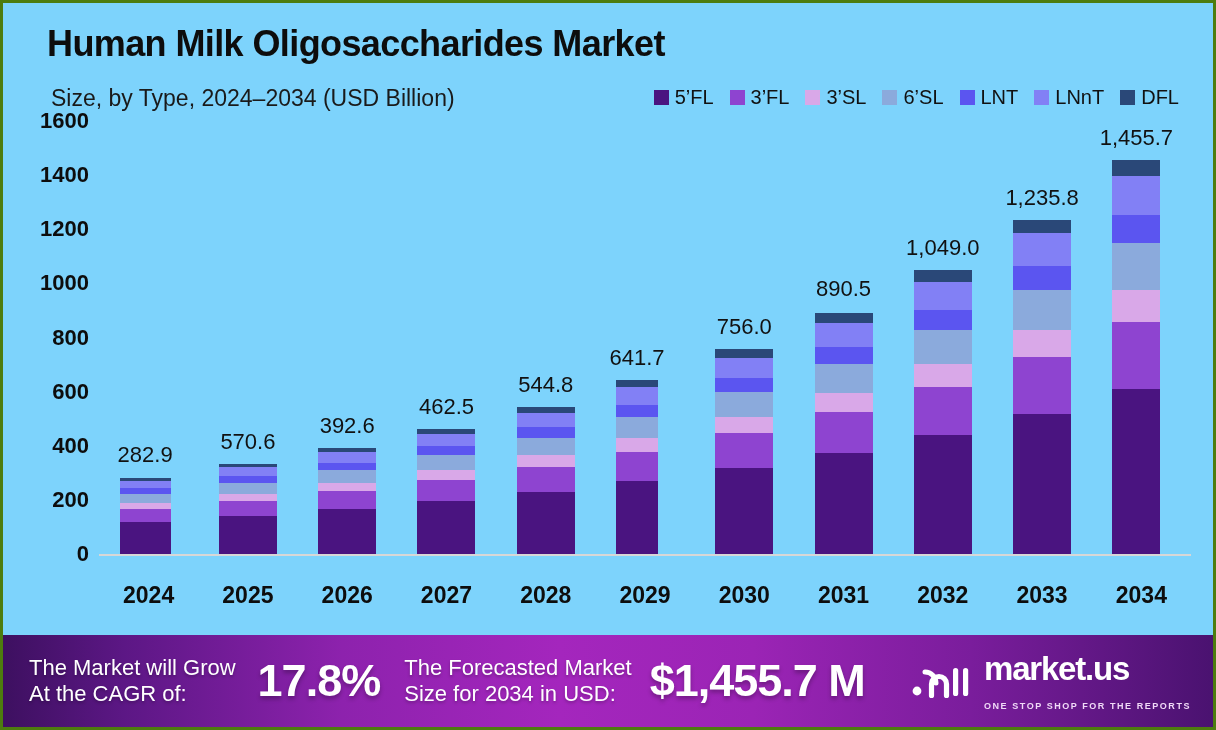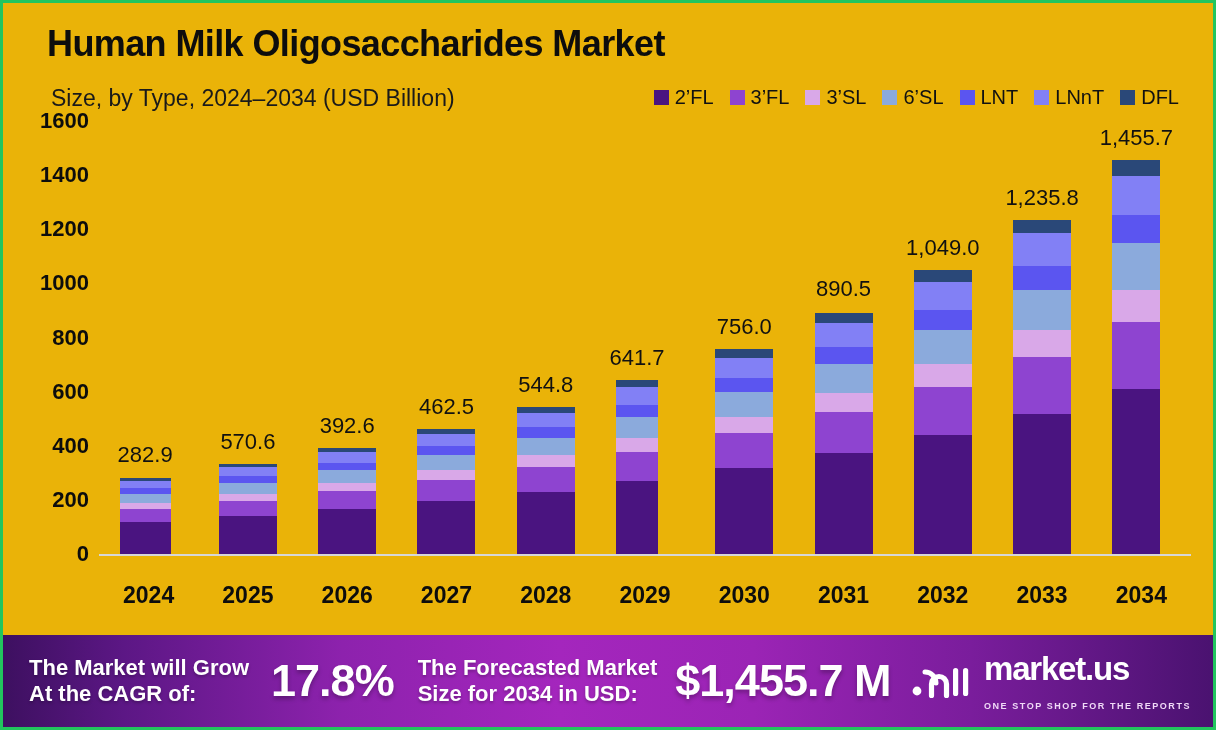--- a/index.html
+++ b/index.html
@@ -10,22 +10,22 @@
     height: 730px;
     background: #ffffff;
     font-family: "Liberation Sans", sans-serif;
     overflow: hidden;
   }
 
   .frame {
     position: relative;
     width: 1216px;
     height: 730px;
-    background: #eab308;
-    border: 3px solid #22c55e;
+    background: #7dd3fc;
+    border: 3px solid #4d7c0f;
     overflow: hidden;
     padding-left: 23px;
   }
 
   
   .header {
     position: absolute;
     left: 0; top: 0;
     width: 1210px;
     height: 118px;
@@ -176,21 +176,21 @@
       #a426bd 46%, #9b24b5 62%, #7a1d9c 80%, #4a1270 100%);
     display: flex;
     align-items: center;
     padding: 0 22px 0 26px;
     gap: 0;
     overflow: hidden;
   }
   .foot-label {
     color: #ffffff;
     font-size: 22px;
-    font-weight: bold;
+    font-weight: normal;
     line-height: 1.16;
     white-space: nowrap;
     text-shadow: 0 2px 3px rgba(0,0,0,0.25);
   }
   .foot-big {
     color: #ffffff;
     font-size: 45px;
     font-weight: bold;
     letter-spacing: -1px;
     white-space: nowrap;
@@ -230,21 +230,21 @@
 <body>
 
 <div class="frame">
 
   <div class="header">
     <div class="title">Human Milk Oligosaccharides Market</div>
     <div class="subtitle">Size, by Type, 2024–2034 (USD Billion)</div>
     <div class="legend" id="legend">
         <div class="legend-item">
           <span class="legend-swatch" style="background: rgb(74, 20, 128);"></span>
-          <span class="legend-label">2’FL</span>
+          <span class="legend-label">5’FL</span>
         </div>
         <div class="legend-item">
           <span class="legend-swatch" style="background: rgb(142, 68, 208);"></span>
           <span class="legend-label">3’FL</span>
         </div>
         <div class="legend-item">
           <span class="legend-swatch" style="background: rgb(217, 168, 232);"></span>
           <span class="legend-label">3’SL</span>
         </div>
         <div class="legend-item">

